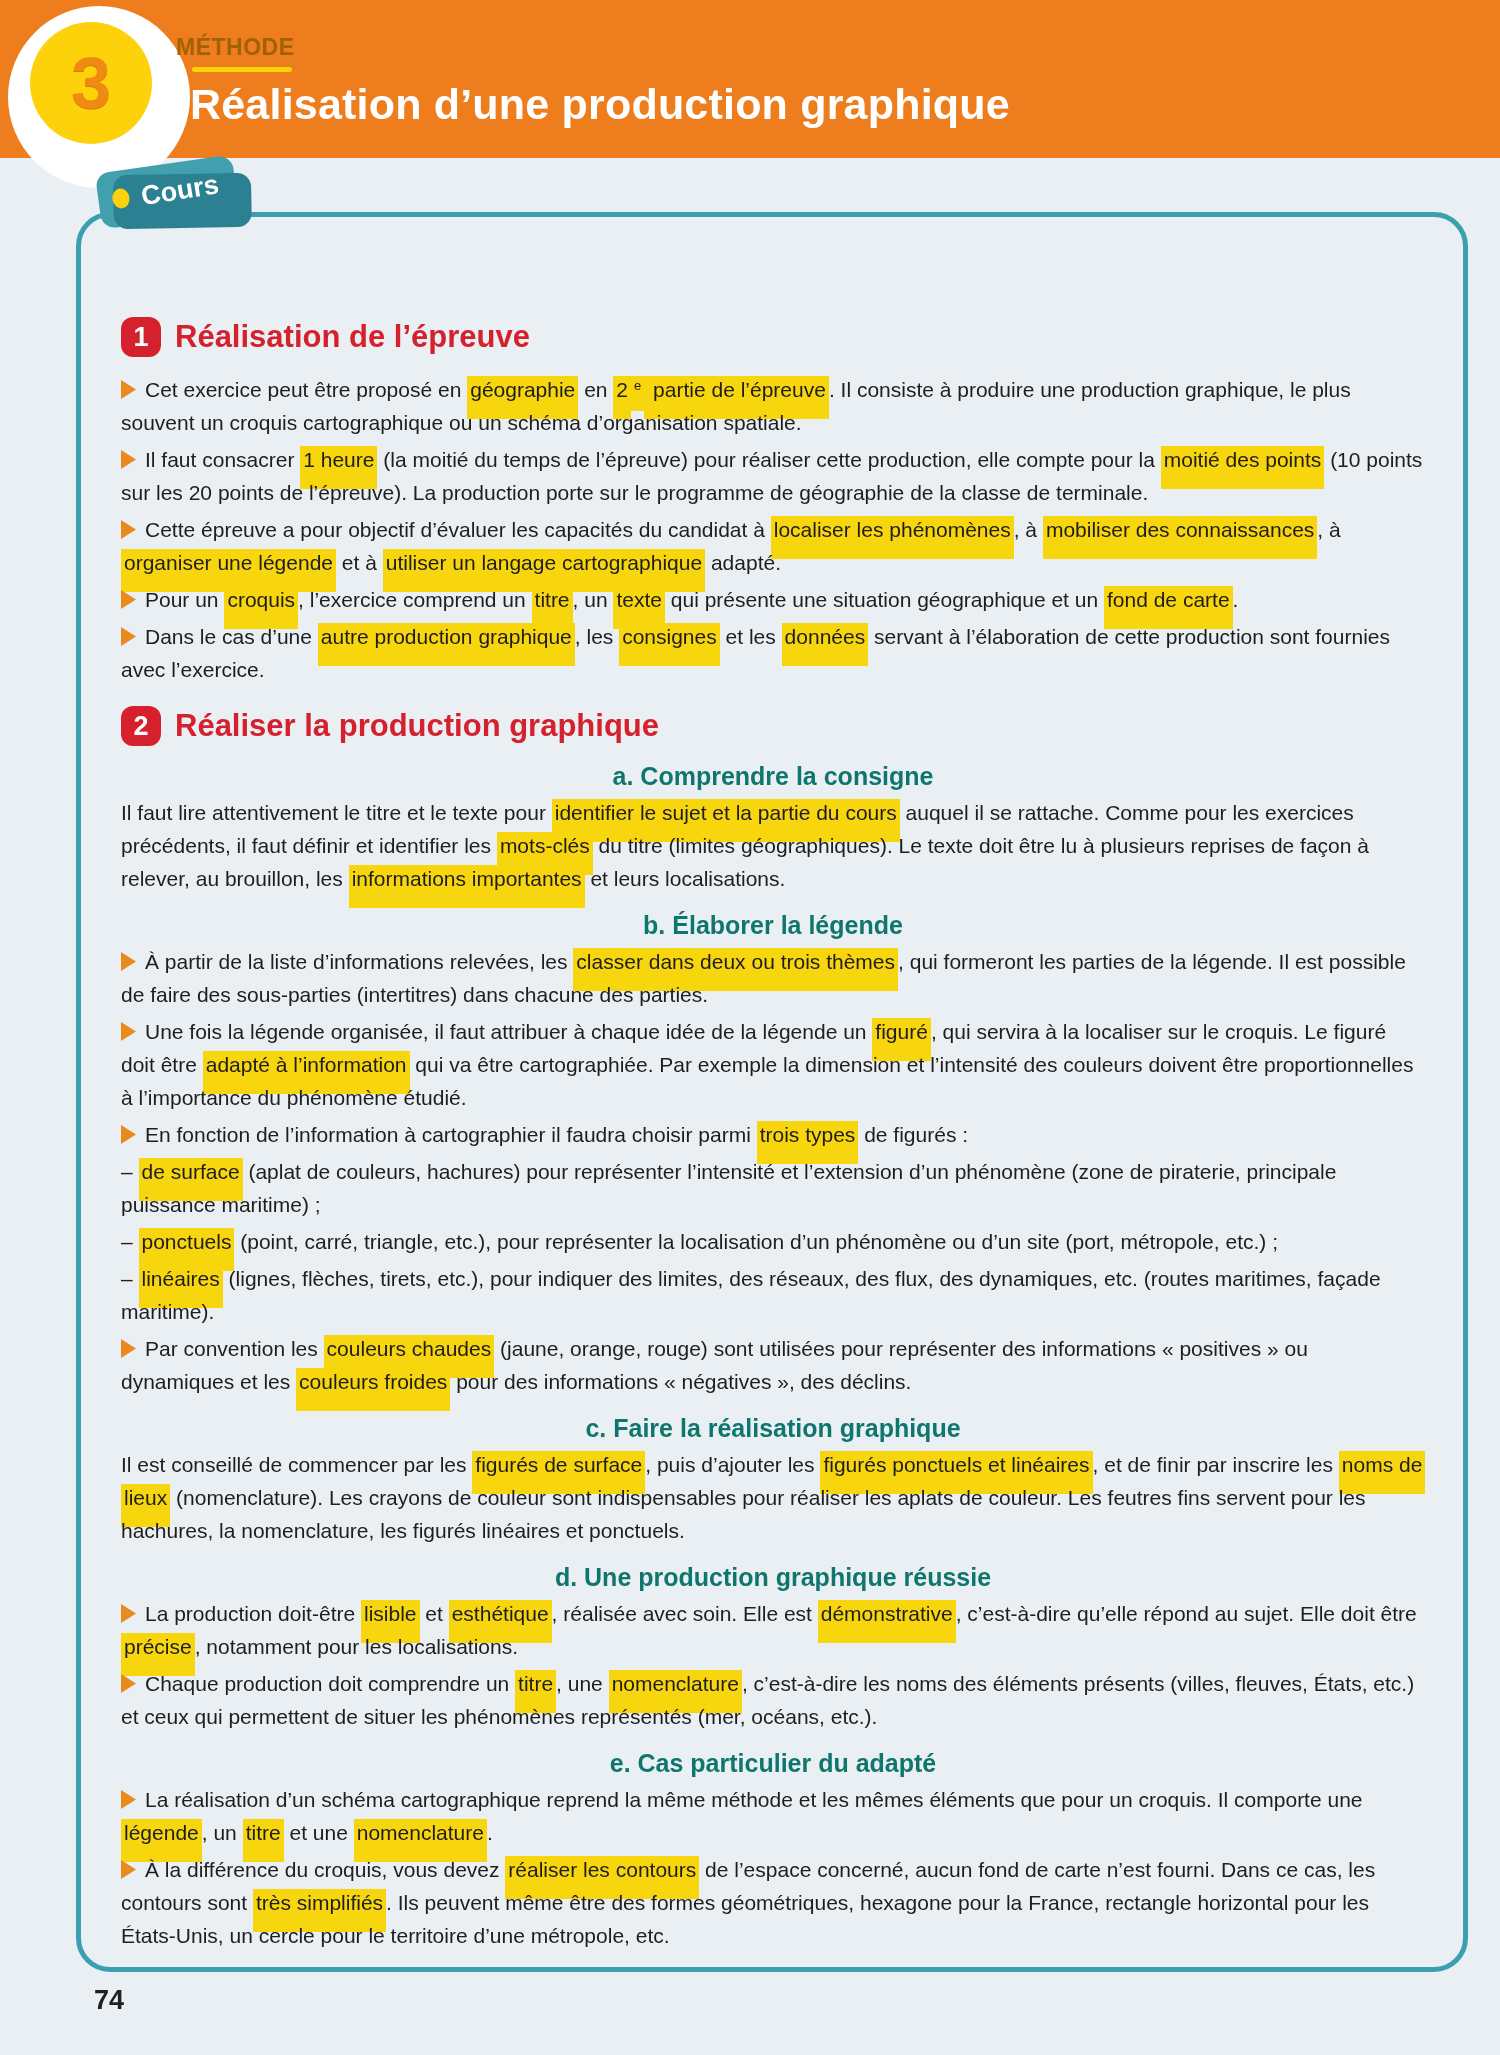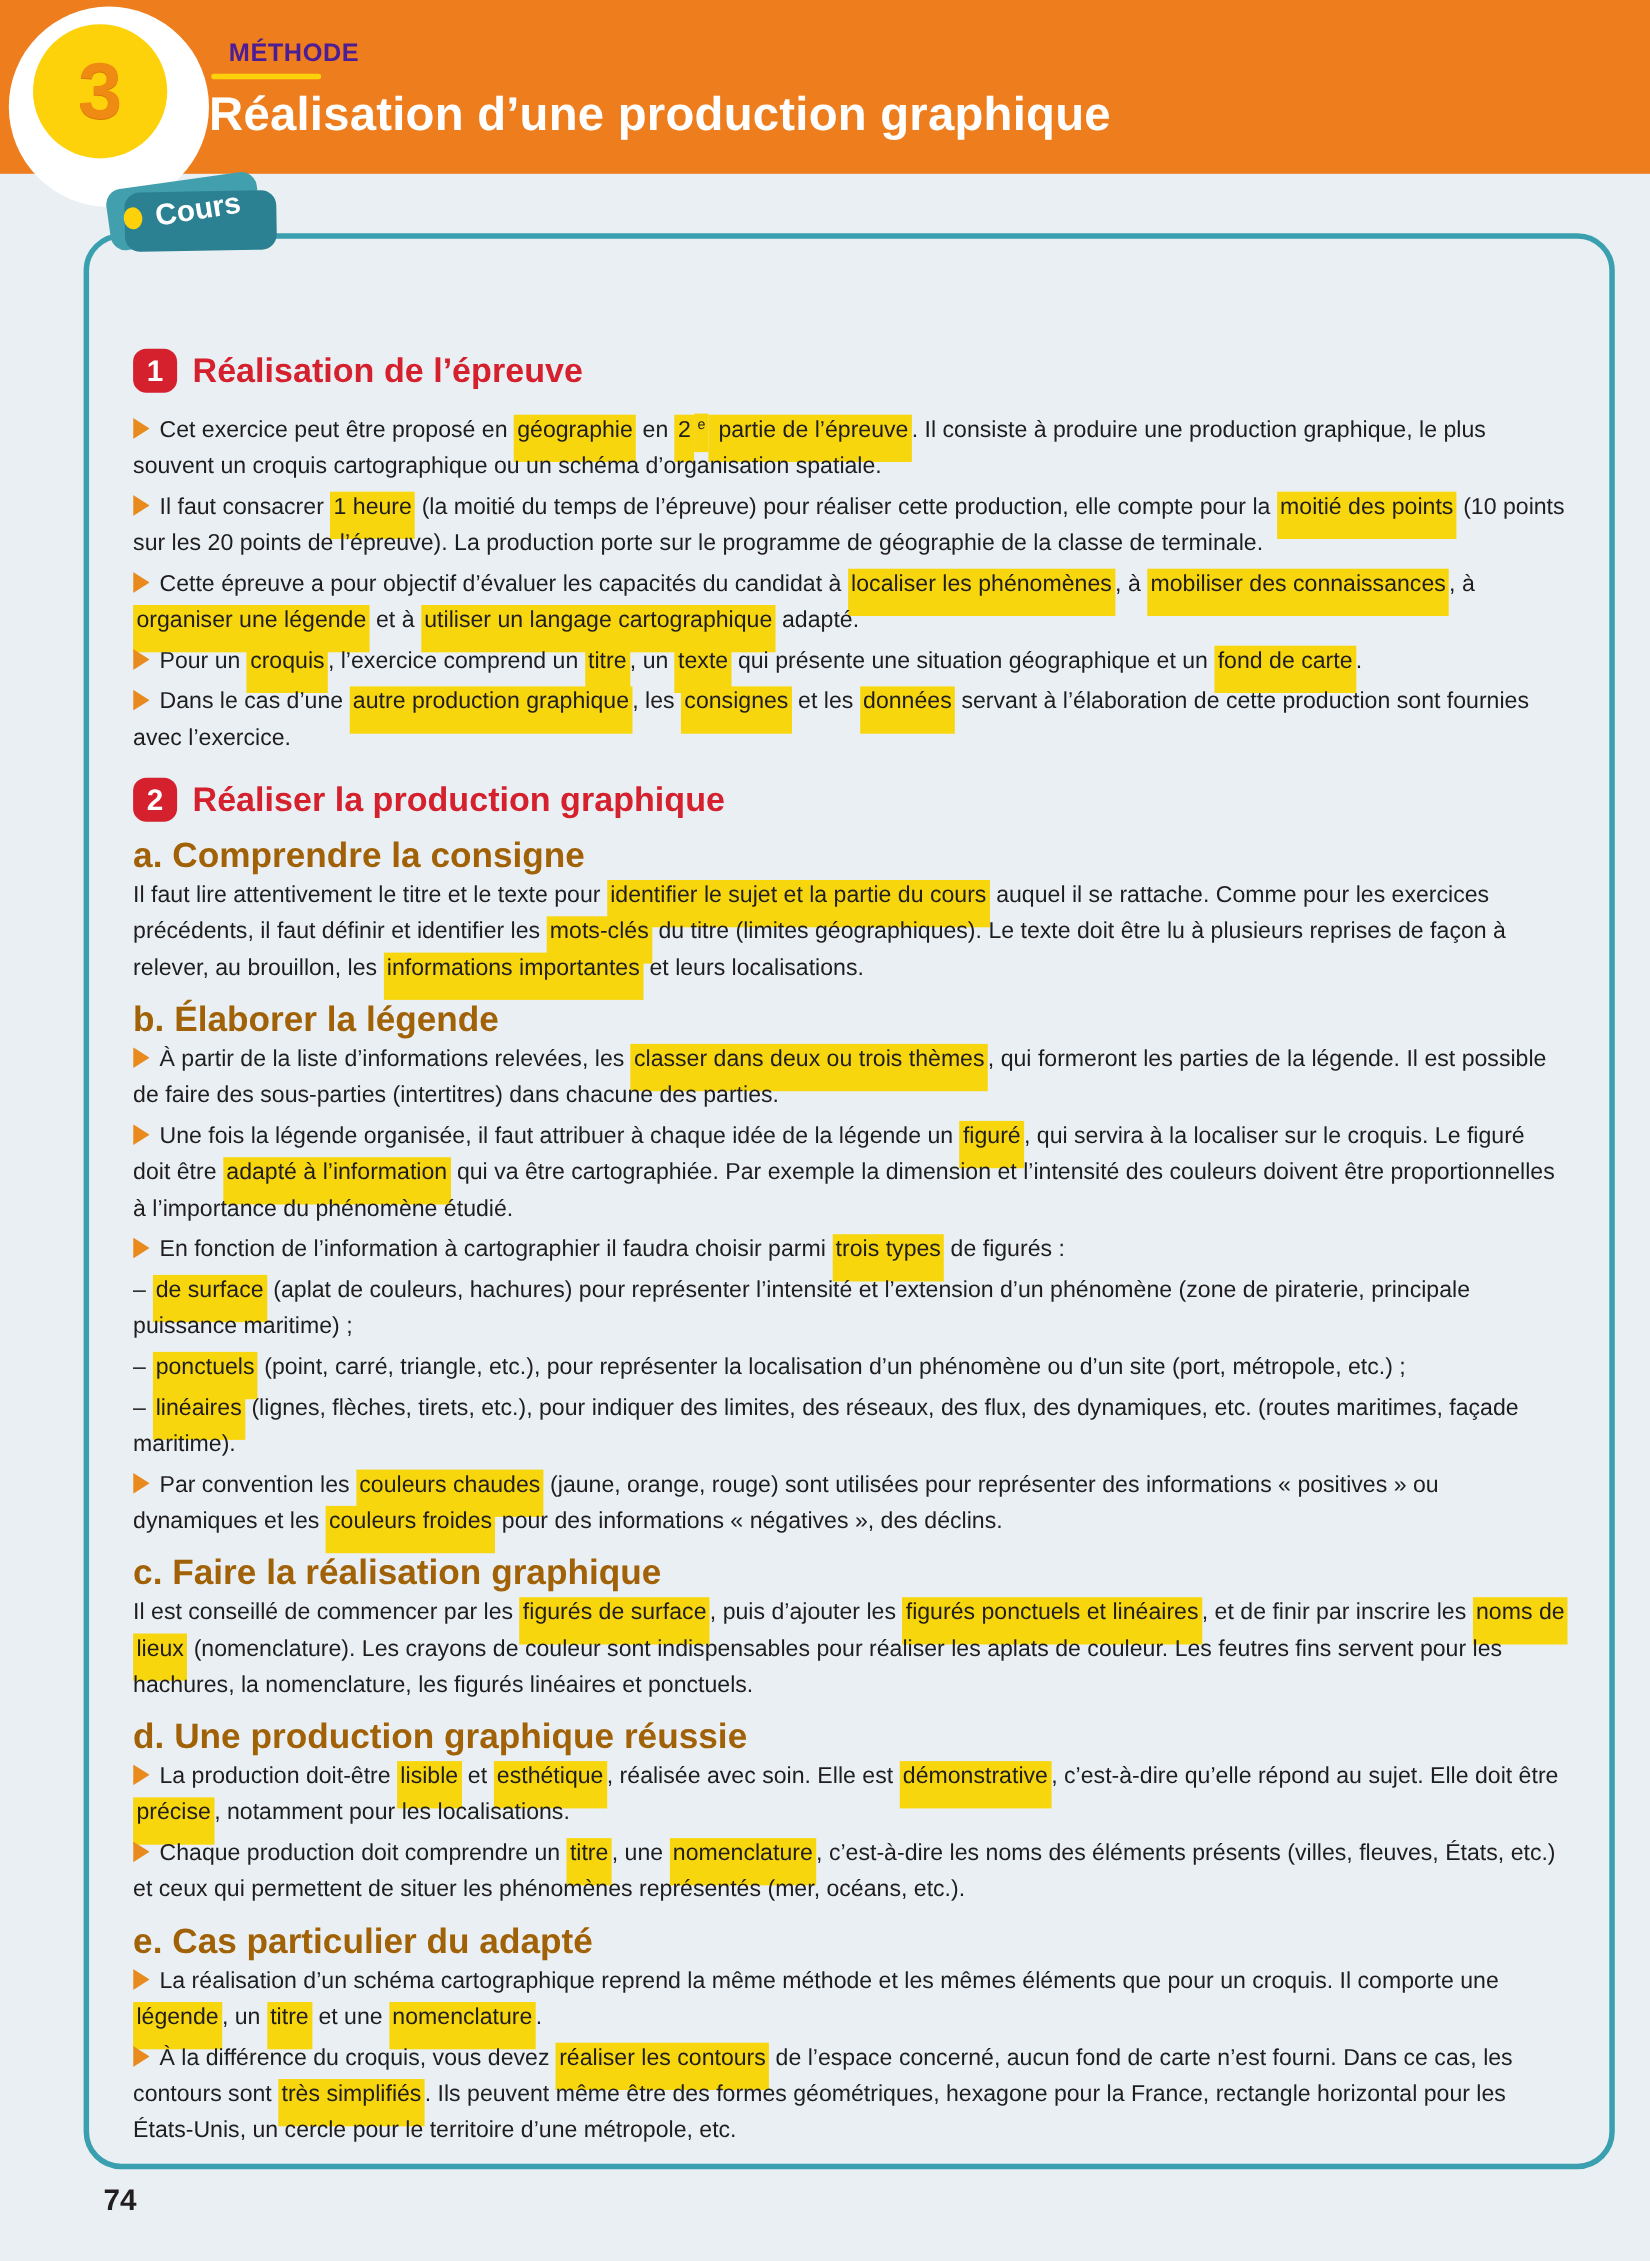--- a/index.html
+++ b/index.html
@@ -22,22 +22,22 @@
   .badge-circle{
     position:absolute;left:30px;top:22px;width:122px;height:122px;
     background:#fdd20a;border-radius:50%;
     display:flex;align-items:center;justify-content:center;
   }
   .badge-number{
     font-size:72px;font-weight:bold;color:#ef8a12;line-height:1;
     text-shadow:0 1px 0 #d9760a;
   }
   .kicker{
-    position:absolute;left:208px;top:34px;
-    color:#4c1d95;font-weight:bold;font-size:23px;letter-spacing:.5px;
+    position:absolute;left:176px;top:34px;
+    color:#a16207;font-weight:bold;font-size:23px;letter-spacing:.5px;
   }
   .kicker-underline{
     position:absolute;left:192px;top:67px;width:100px;height:5px;
     background:#fdd20a;border-radius:3px;
   }
   .main-title{
     position:absolute;left:190px;top:80px;
     color:#ffffff;font-weight:bold;font-size:43px;letter-spacing:.2px;text-align:center;
   }
   
@@ -81,22 +81,23 @@
   .section-num{
     width:40px;height:40px;flex:none;border-radius:12px;
     background:#d5212e;color:#ffffff;
     display:flex;align-items:center;justify-content:center;
     font-weight:bold;font-size:27px;
   }
   .section-title{
     color:#d5212e;font-weight:bold;font-size:31px;line-height:1.1;
   }
   .subhead{
-    color:#a16207;font-weight:bold;font-size:32px;line-height:30px;
+    color:#0f766e;font-weight:bold;font-size:25px;line-height:30px;
     margin:15px 0 5px 0;
+    text-align:center;
   }
   .para{margin:0 0 4px 0;}
   .arrow{
     display:inline-block;width:15px;height:19px;
     background:#e98a1e;
     clip-path:polygon(0 0,100% 50%,0 100%);
     margin-right:9px;vertical-align:-2px;
   }
   .hl{
     background:#f8d60e;

